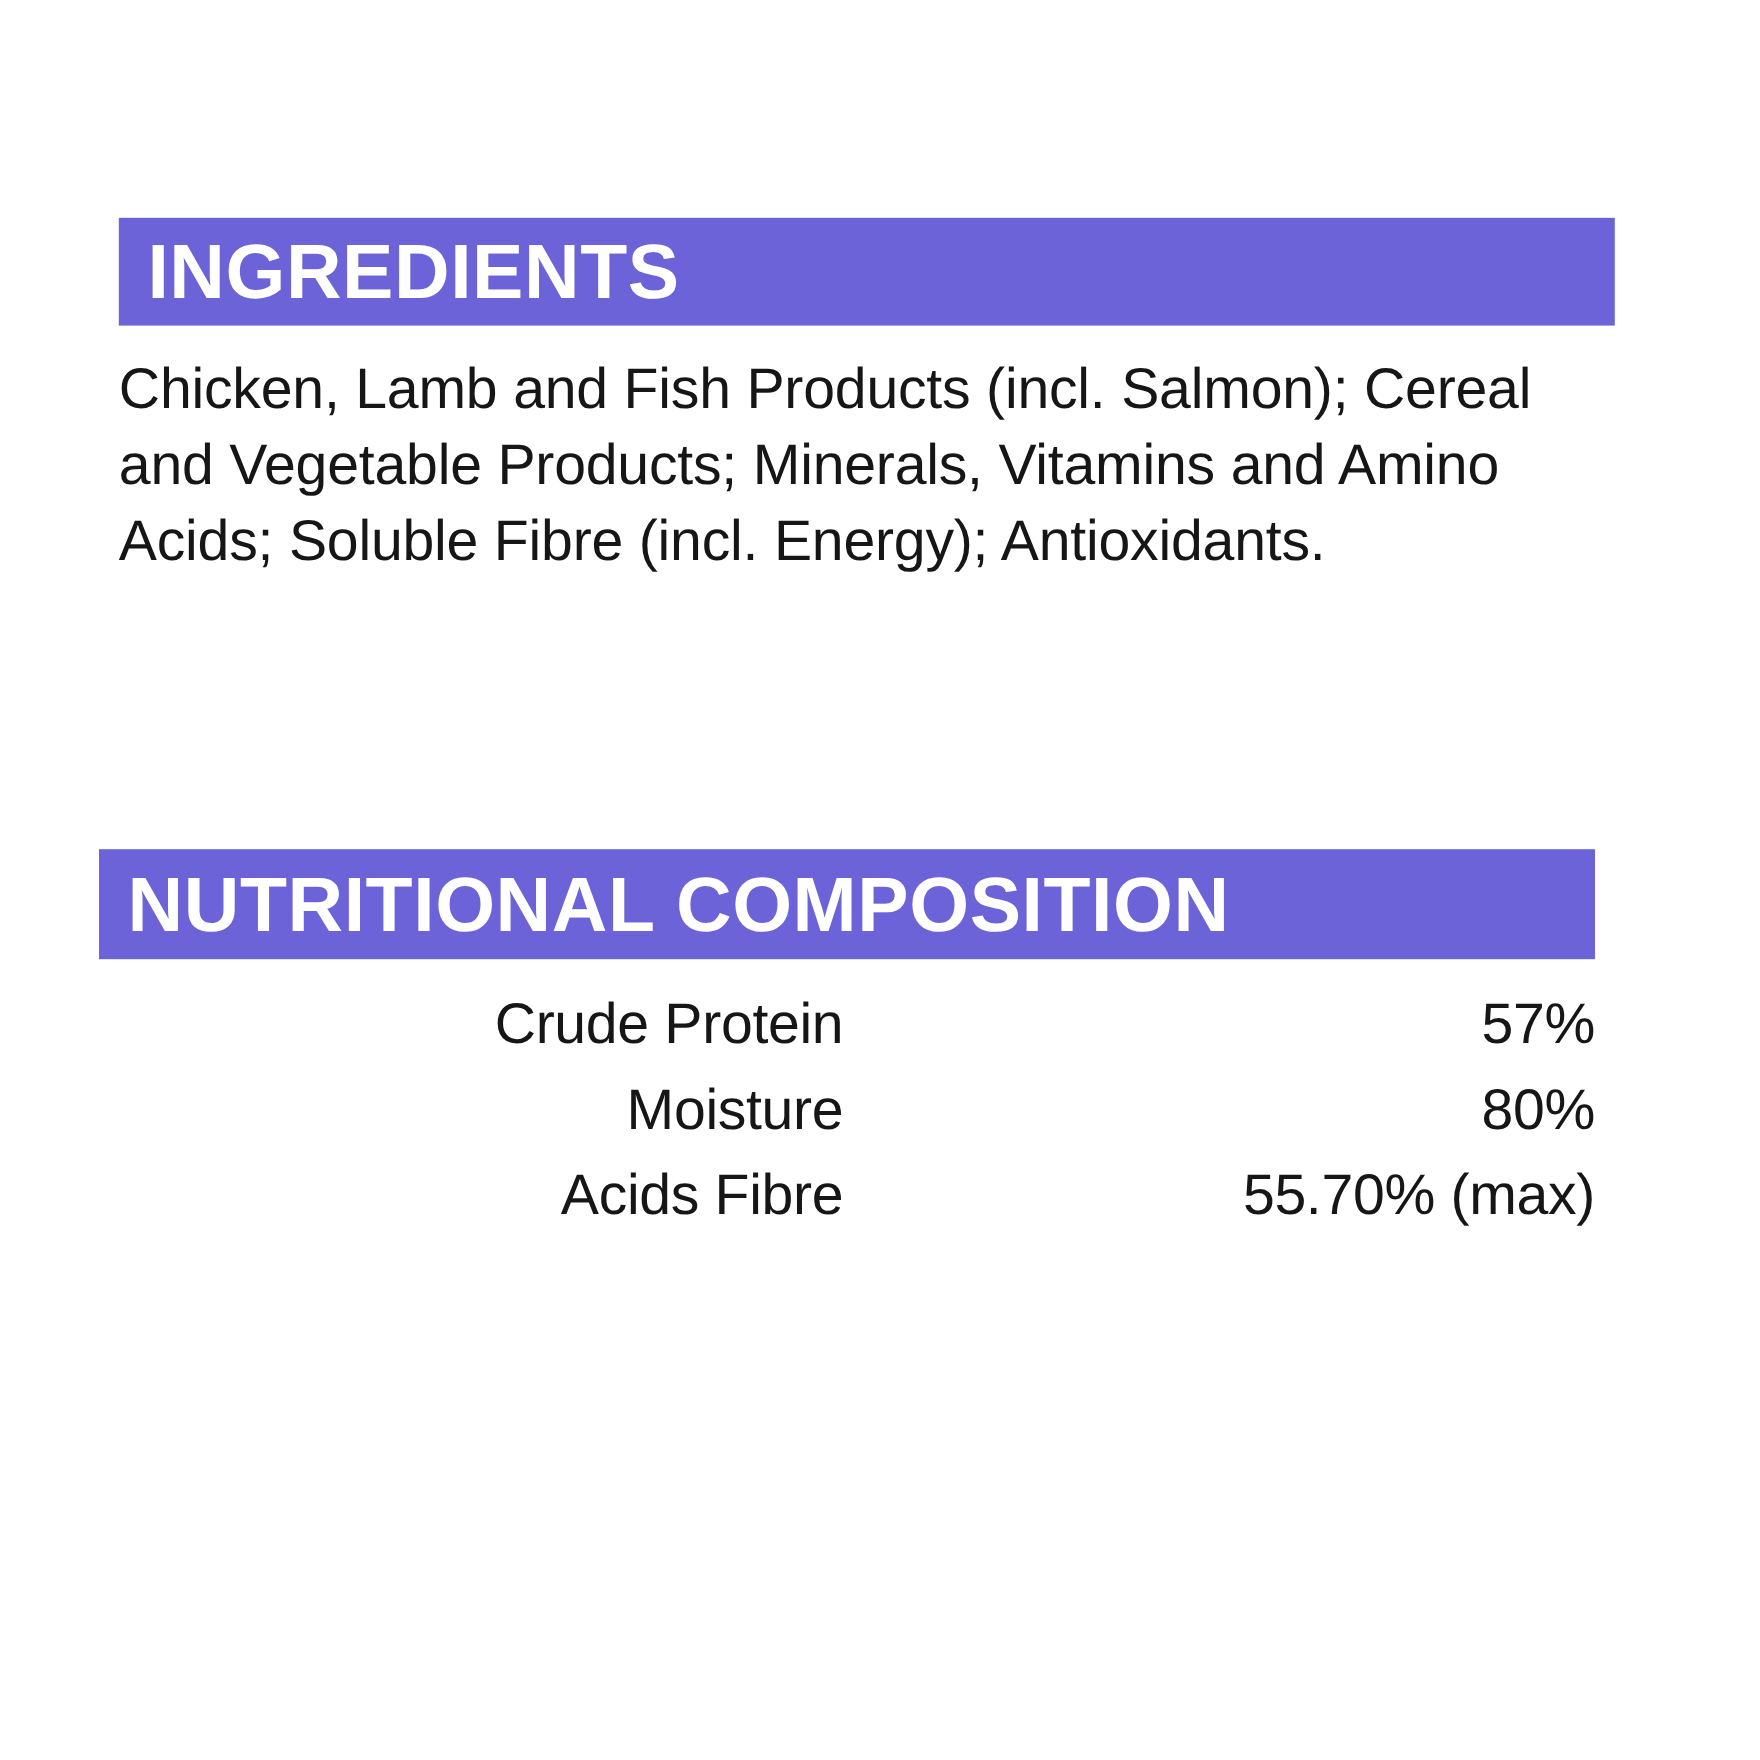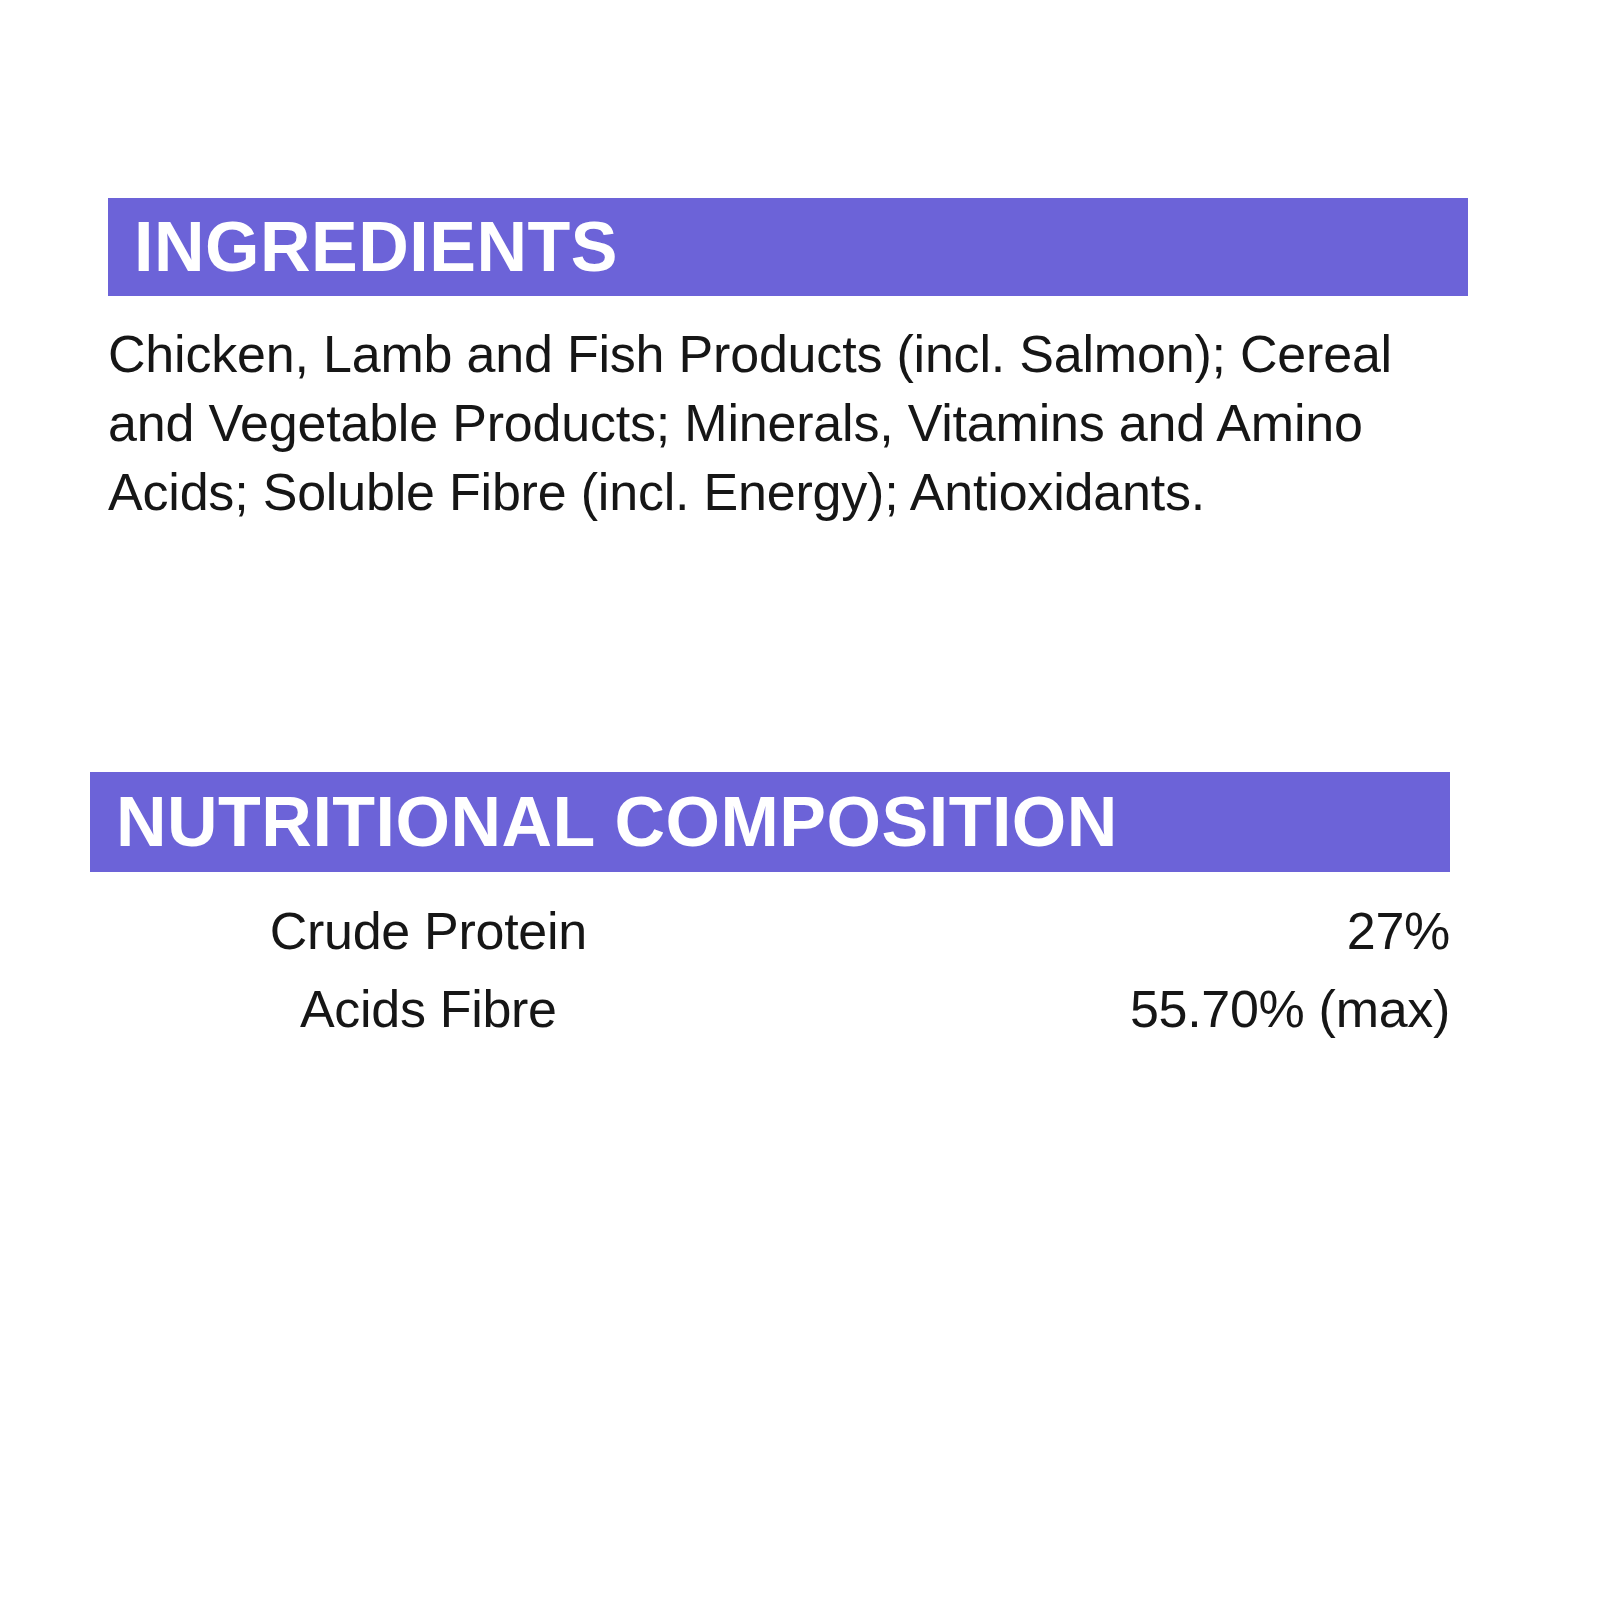--- a/index.html
+++ b/index.html
@@ -77,21 +77,21 @@
   }
   .nutrition-table td {
     font-size: 52px;
     line-height: 1.0;
     color: #161616;
     padding: 13px 0 13px 0;
     vertical-align: baseline;
     letter-spacing: -0.3px;
   }
   .nutrition-table td.label {
-    text-align: center;
+    text-align: right;
     white-space: nowrap;
   }
   .nutrition-table td.value {
     text-align: right;
     white-space: nowrap;
   }
 </style>
 </head>
 <body>
 
@@ -105,21 +105,25 @@
   </section>
 
   <section class="nutrition-section">
     <div class="section-banner">
       <span class="banner-text">NUTRITIONAL COMPOSITION</span>
     </div>
     <table class="nutrition-table">
       <tbody>
         <tr>
           <td class="label">Crude Protein</td>
-          <td class="value">27%</td>
+          <td class="value">57%</td>
+        </tr>
+        <tr>
+          <td class="label">Moisture</td>
+          <td class="value">80%</td>
         </tr>
         <tr>
           <td class="label">Acids Fibre</td>
           <td class="value">55.70% (max)</td>
         </tr>
       </tbody>
     </table>
   </section>
 
 </div>

